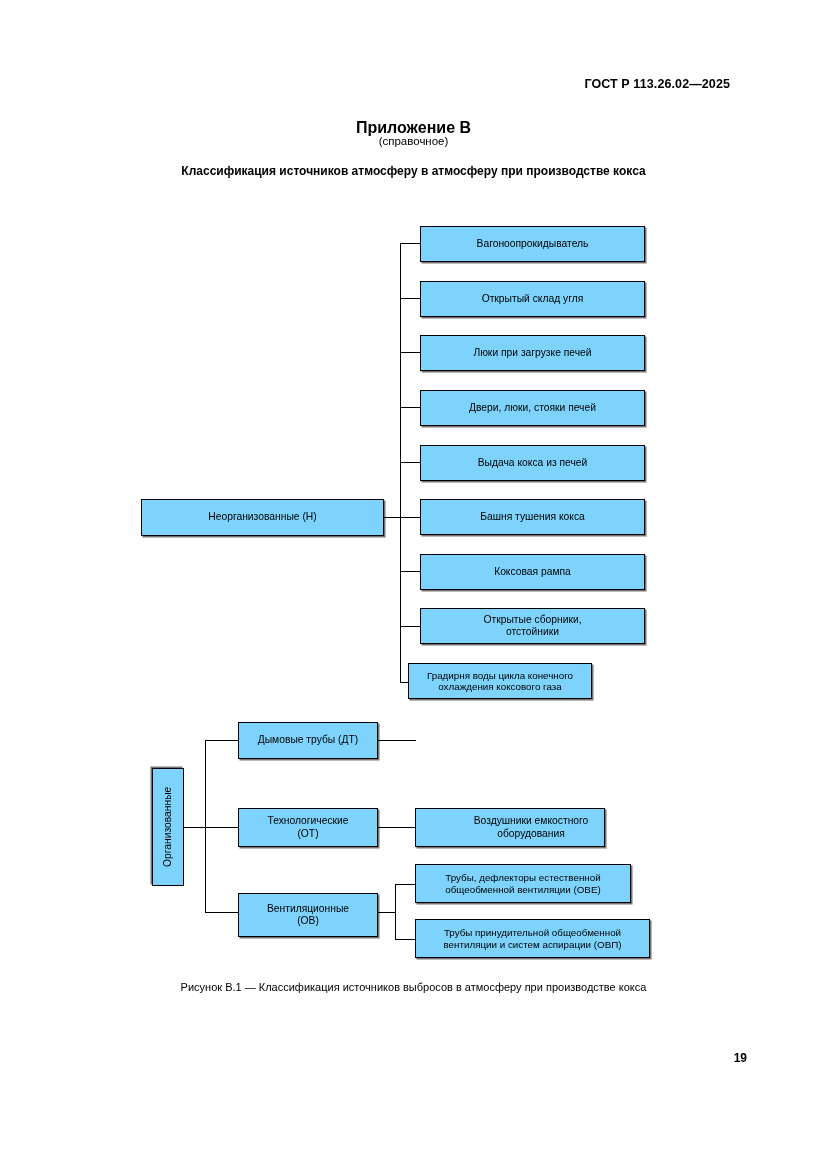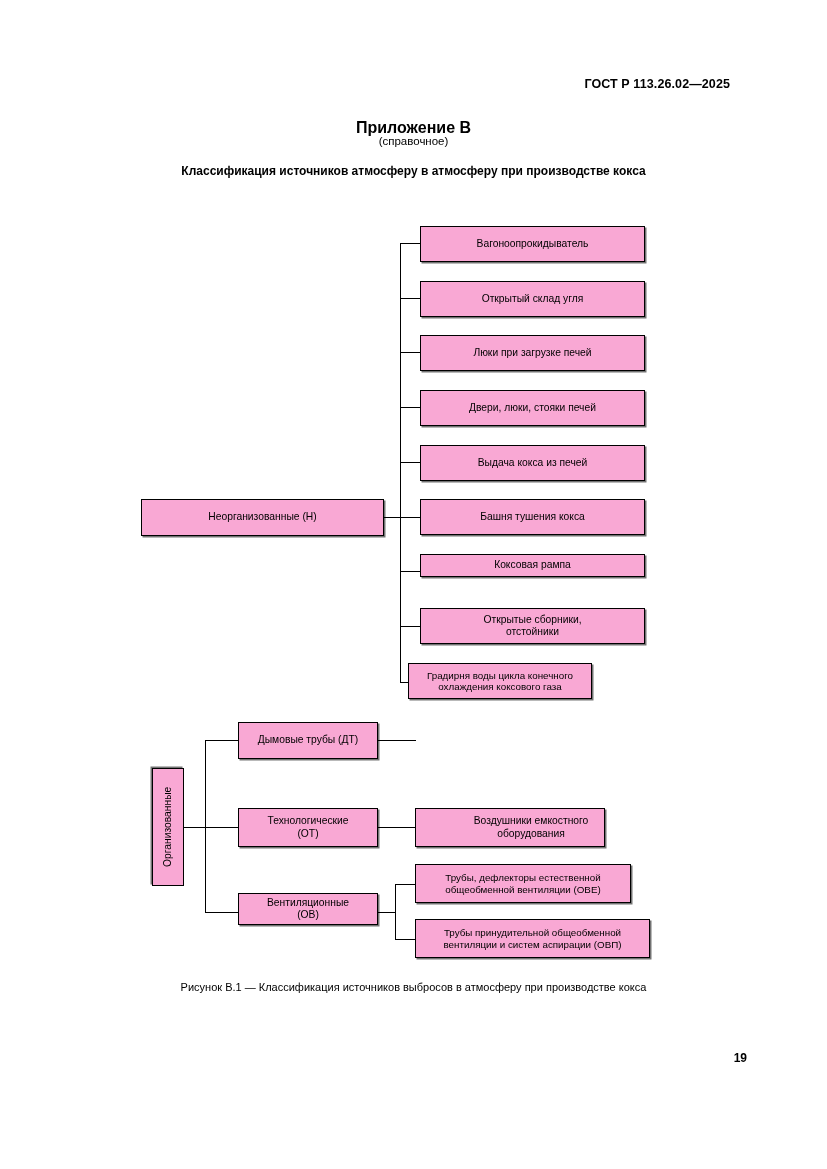--- a/index.html
+++ b/index.html
@@ -62,21 +62,21 @@
     position: absolute;
     left: 0;
     top: 0;
     width: 827px;
     height: 1169px;
   }
   .node {
     position: absolute;
     box-sizing: border-box;
     border: 1.6px solid #000000;
-    background: #f9a8d4;
+    background: #7dd3fc;
     display: flex;
     align-items: center;
     justify-content: center;
     text-align: center;
     font-size: 10.3px;
     line-height: 12.5px;
     padding: 1px 4px;
     box-shadow: 1.5px 1.5px 0 rgba(0,0,0,0.55);
   }
   .node.small {
@@ -142,21 +142,21 @@
     <div class="conn h" style="left:400px; top:407px; width:21px;"></div>
     <div class="node" style="left:420px; top:390px; width:225px; height:36px;">Двери, люки, стояки печей</div>
 
     <div class="conn h" style="left:400px; top:462px; width:21px;"></div>
     <div class="node" style="left:420px; top:445px; width:225px; height:36px;">Выдача кокса из печей</div>
 
     <div class="conn h" style="left:400px; top:517px; width:21px;"></div>
     <div class="node" style="left:420px; top:499px; width:225px; height:36px;">Башня тушения кокса</div>
 
     <div class="conn h" style="left:400px; top:571px; width:21px;"></div>
-    <div class="node" style="left:420px; top:554px; width:225px; height:23px;">Коксовая рампа</div>
+    <div class="node" style="left:420px; top:554px; width:225px; height:36px;">Коксовая рампа</div>
 
     <div class="conn h" style="left:400px; top:626px; width:21px;"></div>
     <div class="node" style="left:420px; top:608px; width:225px; height:36px;">Открытые сборники,<br>отстойники</div>
 
     <div class="conn h" style="left:400px; top:682px; width:21px;"></div>
     <div class="node small" style="left:408px; top:663px; width:184px; height:36px;">Градирня воды цикла конечного<br>охлаждения коксового газа</div>
 
     <div class="node vertical" style="left:152px; top:768px; width:32px; height:118px;">Организованные</div>
 
     <div class="conn h" style="left:184px; top:827px; width:22px;"></div>
@@ -166,21 +166,21 @@
     <div class="conn h" style="left:205px; top:740px; width:34px;"></div>
     <div class="node" style="left:238px; top:722px; width:140px; height:37px;">Дымовые трубы (ДТ)</div>
     <div class="conn h" style="left:378px; top:740px; width:38px;"></div>
 
     <div class="conn h" style="left:205px; top:827px; width:34px;"></div>
     <div class="node" style="left:238px; top:808px; width:140px; height:39px;">Технологические<br>(ОТ)</div>
     <div class="conn h" style="left:378px; top:827px; width:38px;"></div>
     <div class="node" style="left:415px; top:808px; width:190px; height:39px;padding-left:46px;">Воздушники емкостного<br>оборудования</div>
 
     <div class="conn h" style="left:205px; top:912px; width:34px;"></div>
-    <div class="node" style="left:238px; top:893px; width:140px; height:32px;">Вентиляционные<br>(ОВ)</div>
+    <div class="node" style="left:238px; top:893px; width:140px; height:44px;">Вентиляционные<br>(ОВ)</div>
 
     <div class="conn h" style="left:378px; top:912px; width:18px;"></div>
     <div class="conn v" style="left:395px; top:884px; height:56px;"></div>
 
     <div class="conn h" style="left:395px; top:884px; width:21px;"></div>
     <div class="node small" style="left:415px; top:864px; width:216px; height:39px;">Трубы, дефлекторы естественной<br>общеобменной вентиляции (ОВЕ)</div>
 
     <div class="conn h" style="left:395px; top:939px; width:21px;"></div>
     <div class="node small" style="left:415px; top:919px; width:235px; height:39px;">Трубы принудительной общеобменной<br>вентиляции и систем аспирации (ОВП)</div>
 

